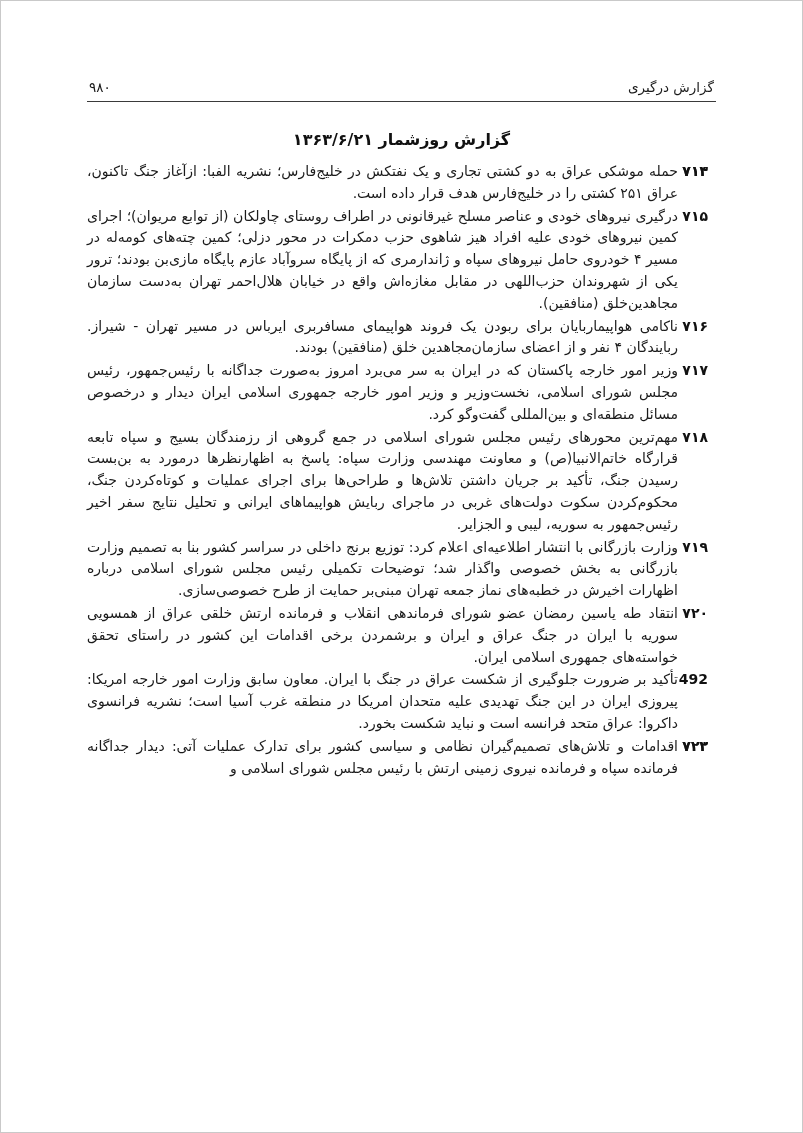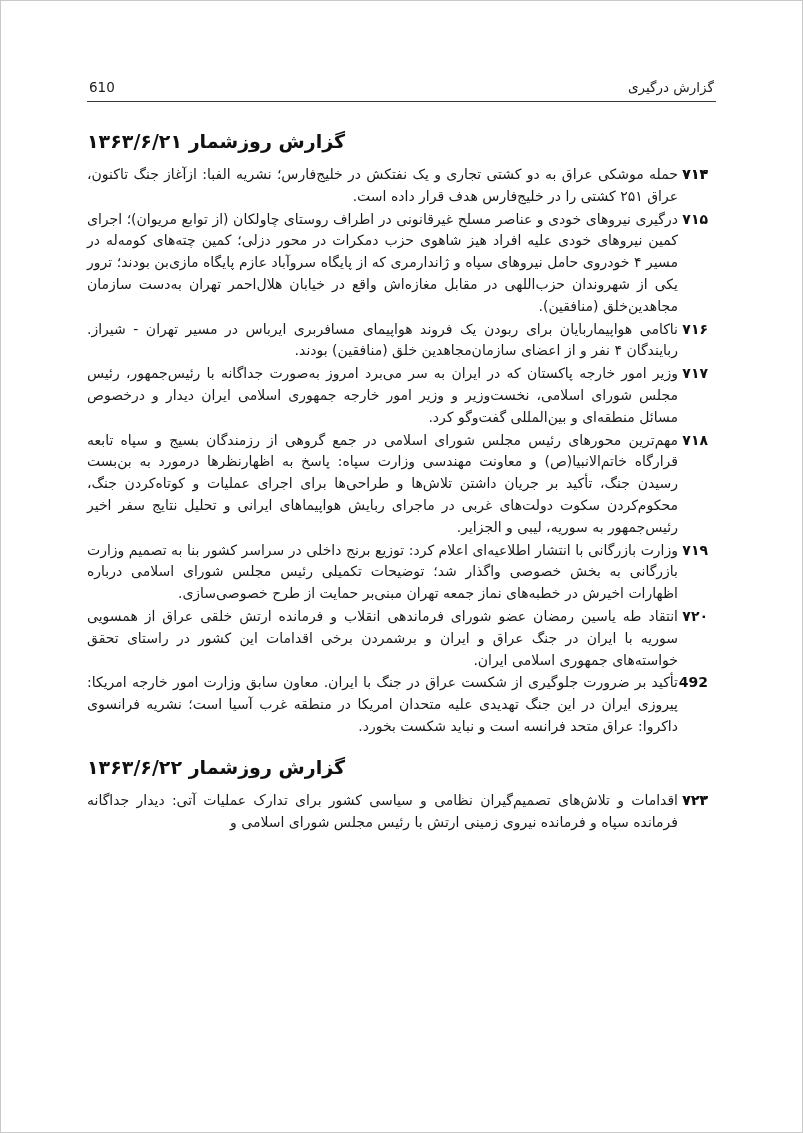--- a/index.html
+++ b/index.html
@@ -24,22 +24,22 @@
     font-size: 13.5px;
     padding: 0 2px 6px 2px;
     color: #1a1a1a;
   }
   .header-rule {
     border: 0;
     border-top: 1px solid #3a3a3a;
     margin: 0 0 28px 0;
   }
   .section-heading {
-    text-align: left;
-    font-size: 19px;
+    text-align: center;
+    font-size: 16px;
     font-weight: bold;
     margin: 0 0 12px 0;
     color: #111111;
   }
   .report-section + .report-section .section-heading {
     margin-top: 18px;
   }
   .entries { margin: 0; padding: 0; }
   .entry {
     position: relative;
@@ -58,21 +58,21 @@
   }
   .entry-text { color: #1a1a1a; }
 </style>
 </head>
 <body>
 
 <div class="sheet">
 
   <header class="page-header">
     <span class="running-title">گزارش درگیری</span>
-    <span class="page-number">610</span>
+    <span class="page-number">۹۸۰</span>
   </header>
   <hr class="header-rule">
 
   <section class="report-section">
     <h2 class="section-heading">گزارش روزشمار ۱۳۶۳/۶/۲۱</h2>
     <div class="entries">
 
       <div class="entry">
         <span class="entry-number">۷۱۳</span>
       </div>
@@ -114,21 +114,20 @@
 
       <div class="entry">
         <span class="entry-number">492</span>
         <span class="entry-text">تأکید بر ضرورت جلوگیری از شکست عراق در جنگ با ایران. معاون سابق وزارت امور خارجه امریکا: پیروزی ایران در این جنگ تهدیدی علیه متحدان امریکا در منطقه غرب آسیا است؛ نشریه فرانسوی داکروا: عراق متحد فرانسه است و نباید شکست بخورد.</span>
       </div>
 
     </div>
   </section>
 
   <section class="report-section">
-    <h2 class="section-heading">گزارش روزشمار ۱۳۶۳/۶/۲۲</h2>
     <div class="entries">
 
       <div class="entry">
         <span class="entry-number">۷۲۲</span>
       </div>
 
       <div class="entry">
         <span class="entry-number">۷۲۳</span>
         <span class="entry-text">اقدامات و تلاش‌های تصمیم‌گیران نظامی و سیاسی کشور برای تدارک عملیات آتی: دیدار جداگانه فرمانده سپاه و فرمانده نیروی زمینی ارتش با رئیس مجلس شورای اسلامی و</span>
       </div>

